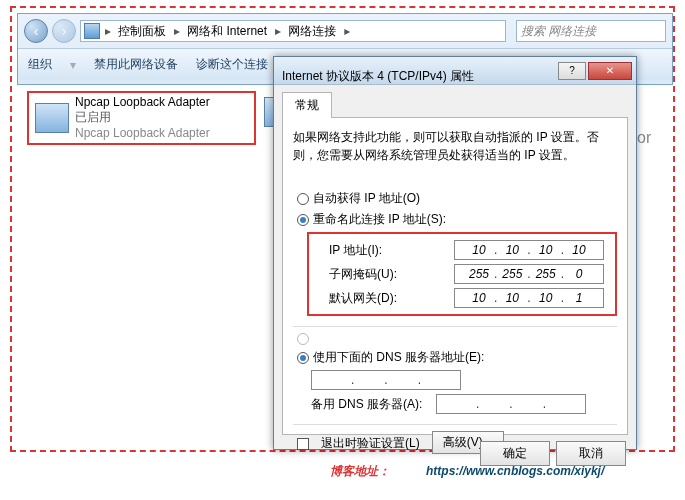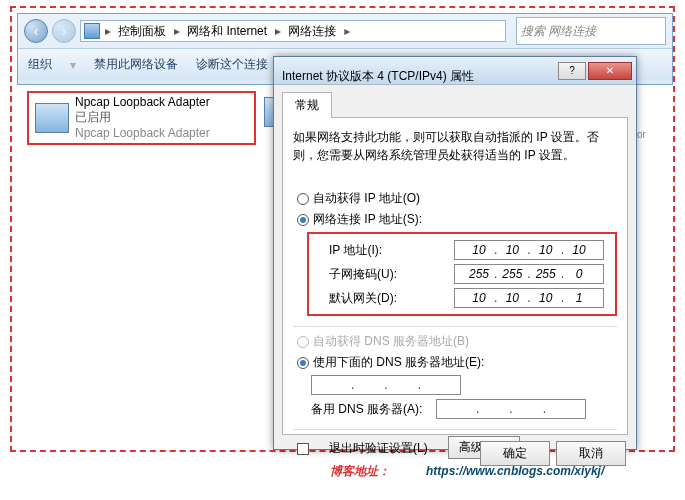--- a/index.html
+++ b/index.html
@@ -5,21 +5,21 @@
 * { box-sizing: border-box; margin: 0; padding: 0; font-family: "Microsoft YaHei", Tahoma, sans-serif; font-size: 12px; }
 body { background: #fff; width: 685px; height: 500px; overflow: hidden; position: relative; }
 .outer-border { position: absolute; top: 6px; left: 10px; width: 665px; height: 446px; border: 2px dashed #d33; }
 .explorer { position: absolute; top: 13px; left: 17px; right: 12px; height: 72px; background: linear-gradient(#eaf3fc, #dbe9f7); border: 1px solid #7aa3c9; }
 .nav-row { height: 34px; display: flex; align-items: center; padding: 4px 6px; gap: 4px; }
 .nav-btn { width: 24px; height: 24px; border-radius: 50%; background: radial-gradient(circle at 30% 30%, #cfe3f5, #7aa3c9); border: 1px solid #5a82a8; display: flex; align-items: center; justify-content: center; color: #fff; font-size: 14px; }
 .addr { flex: 1; height: 22px; background: #fff; border: 1px solid #9ab6d2; display: flex; align-items: center; max-width: 430px; }
 .addr-icon { width: 16px; height: 16px; margin: 0 3px; background: linear-gradient(#b8d4ef, #5e9cd6); border: 1px solid #4a7db0; }
 .crumb { padding: 11px 5px; height: 100%; display: flex; align-items: center; border-right: 1px solid transparent; }
 .crumb-arrow { color: #555; padding: 0 2px; }
-.search { width: 150px; height: 28px; background: #fff; border: 1px solid #9ab6d2; display: flex; align-items: center; padding: 0 4px; color: #888; font-style: italic; margin-left: 6px; }
+.search { width: 150px; height: 22px; background: #fff; border: 1px solid #9ab6d2; display: flex; align-items: center; padding: 0 4px; color: #888; font-style: italic; margin-left: 6px; }
 .toolbar { height: 32px; background: linear-gradient(#f0f6fc, #d6e6f5); border-top: 1px solid #b5cde2; display: flex; align-items: center; padding: 0 10px; gap: 18px; color: #1a3a5c; }
 .toolbar span.sep { color: #aaa; }
 .content { position: absolute; top: 87px; left: 17px; width: 300px; height: 360px; background: #fff; }
 .adapter-box { position: absolute; top: 91px; left: 27px; width: 229px; height: 54px; border: 2px solid #d33; background: #fff; display: flex; align-items: center; padding: 4px 6px; gap: 6px; }
 .nic-icon { width: 34px; height: 30px; background: linear-gradient(#d0e4f7, #84b4df); border: 1px solid #5a82a8; flex-shrink: 0; }
 .nic-text { line-height: 1.3; }
 .nic-name { color: #000; }
 .nic-status { color: #555; }
 .nic-desc { color: #888; }
 .dialog { position: absolute; top: 56px; left: 273px; width: 364px; height: 394px; background: #f0f0f0; border: 1px solid #5a7fa3; box-shadow: 0 0 8px rgba(0,0,0,0.4); }
@@ -36,30 +36,30 @@
 .radio { width: 12px; height: 12px; border: 1px solid #555; border-radius: 50%; display: inline-flex; align-items: center; justify-content: center; flex-shrink: 0; }
 .radio.on::after { content: ''; width: 6px; height: 6px; background: #3a7fc4; border-radius: 50%; }
 .radio.disabled { border-color: #bbb; }
 .field-row { display: flex; align-items: center; margin: 4px 0 4px 18px; }
 .field-label { width: 125px; }
 .ip-field { width: 150px; height: 20px; border: 1px solid #888; background: #fff; display: flex; align-items: center; justify-content: center; }
 .ip-oct { width: 30px; text-align: center; font-style: italic; }
 .ip-dot { color: #333; }
 .red-box { border: 2px solid #d33; padding: 2px; margin-left: 14px; margin-top: 4px;}
 .group-sep { border-top: 1px solid #ddd; margin: 10px 0 6px 0; }
-.check-row { display: flex; align-items: center; gap: 20px; margin: 8px 0 0 4px; }
+.check-row { display: flex; align-items: center; gap: 12px; margin: 8px 0 0 4px; }
 .check { width: 12px; height: 12px; border: 1px solid #555; background: #fff; flex-shrink: 0; }
 .adv-btn { float: right; padding: 2px 10px; border: 1px solid #888; background: linear-gradient(#fafafa, #e4e4e4); margin-top: -2px; }
 .dlg-btns { display: flex; justify-content: flex-end; gap: 6px; padding: 6px 10px; }
 .dlg-btn { padding: 3px 22px; border: 1px solid #888; background: linear-gradient(#fafafa, #e4e4e4); }
 .disabled-text { color: #aaa; }
 .blog { position: absolute; left: 330px; top: 461px; color: #d33; font-size: 15px; font-style: italic; font-weight: bold; }
 .blog a { color: #0c4a6e; margin-left: 36px; }
 .nic2 { position: absolute; top: 97px; left: 264px; width: 34px; height: 30px; background: linear-gradient(#d0e4f7, #84b4df); border: 1px solid #5a82a8; }
-.or-text { position: absolute; top: 129px; left: 637px; color: #888; font-size: 10px; }
+.or-text { position: absolute; top: 129px; left: 637px; color: #888; font-size: 16px; }
 </style>
 </head>
 <body>
 
 <div class="outer-border"></div>
 
 <div class="explorer">
   <div class="nav-row">
     <div class="nav-btn">‹</div>
     <div class="nav-btn" style="opacity:0.5">›</div>
@@ -112,21 +112,21 @@
   </div>
   <div class="tab-body">
     <div class="info-text">如果网络支持此功能，则可以获取自动指派的 IP 设置。否则，您需要从网络系统管理员处获得适当的 IP 设置。</div>
 
     <div class="radio-row">
       <span class="radio"></span>
       <span>自动获得 IP 地址(O)</span>
     </div>
     <div class="radio-row">
       <span class="radio on"></span>
-      <span>网络连接 IP 地址(S):</span>
+      <span>重命名此连接 IP 地址(S):</span>
     </div>
 
     <div class="red-box">
       <div class="field-row">
         <span class="field-label">IP 地址(I):</span>
         <div class="ip-field">
           <span class="ip-oct">10</span>
             <span class="ip-dot">.</span>
           <span class="ip-oct">10</span>
             <span class="ip-dot">.</span>
@@ -158,21 +158,20 @@
             <span class="ip-dot">.</span>
           <span class="ip-oct">1</span>
         </div>
       </div>
     </div>
 
     <div class="group-sep"></div>
 
     <div class="radio-row disabled-text">
       <span class="radio disabled"></span>
-      <span>自动获得 DNS 服务器地址(B)</span>
     </div>
     <div class="radio-row">
       <span class="radio on"></span>
       <span>使用下面的 DNS 服务器地址(E):</span>
     </div>
     <div class="field-row">
       <div class="ip-field">
         <span class="ip-oct"></span>
           <span class="ip-dot">.</span>
         <span class="ip-oct"></span>

